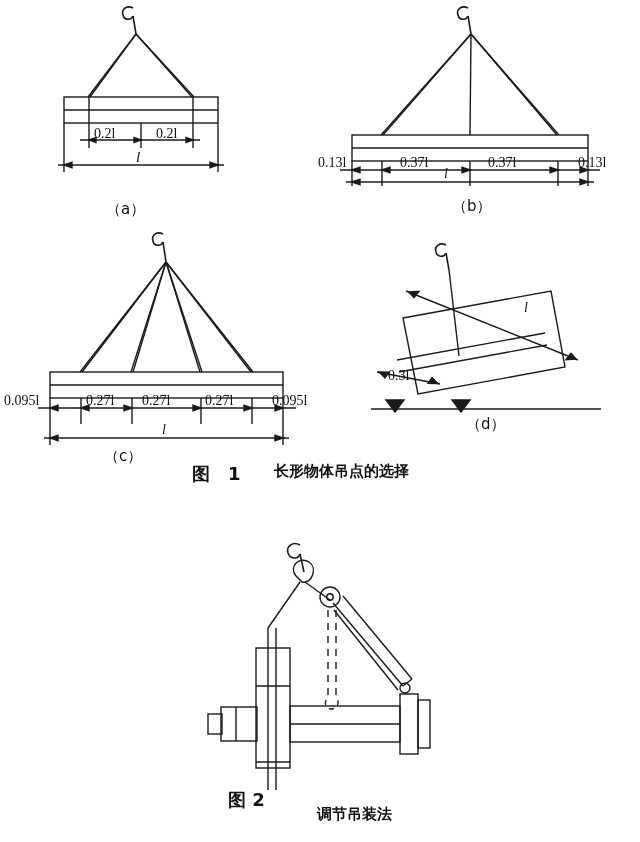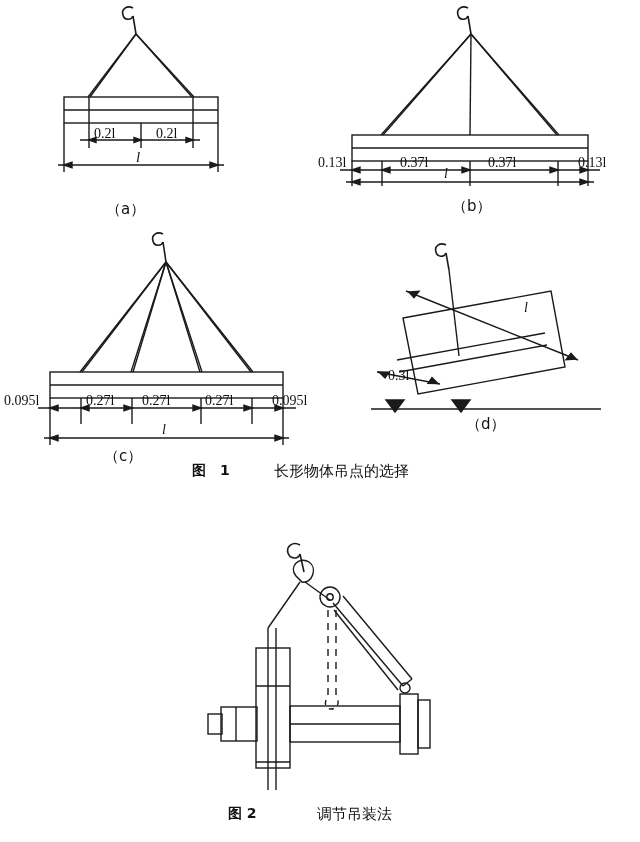--- a/index.html
+++ b/index.html
@@ -5,22 +5,22 @@
   html,body{margin:0;padding:0;background:#ffffff;}
   body{
     width:640px;height:842px;position:relative;overflow:hidden;
     font-family:"Liberation Serif", serif;
     color:#111;
   }
   .stage{position:absolute;left:0;top:0;width:640px;height:842px;}
   svg.diagram{position:absolute;left:0;top:0;width:640px;height:842px;}
   .lbl{position:absolute;white-space:nowrap;}
   .dim{font-size:14px;font-family:"Liberation Serif", serif;}
-  .cap-cn{font-family:"DejaVu Sans", sans-serif;font-weight:normal;font-size:15px;}
-  .cap-num{font-family:"DejaVu Sans", sans-serif;font-weight:bold;font-size:14px;}
+  .cap-cn{font-family:"DejaVu Sans", sans-serif;font-weight:bold;font-size:15px;}
+  .cap-num{font-family:"DejaVu Sans", sans-serif;font-weight:bold;font-size:18px;}
   .ital{font-style:italic;font-size:15px;}
 </style>
 </head>
 <body>
 
 <div class="stage">
 
   <svg class="diagram" viewBox="0 0 640 842">
     <g stroke="#1a1a1a" fill="none" stroke-width="1.4">
 
@@ -217,16 +217,16 @@
   <div class="lbl dim" style="left:162px;top:422px;font-style:italic;">l</div>
   <div class="lbl cap-cn" style="left:104px;top:447px;font-weight:normal;">（c）</div>
 
   <div class="lbl dim" style="left:524px;top:300px;font-style:italic;">l</div>
   <div class="lbl dim" style="left:388px;top:368px;">0.3l</div>
   <div class="lbl cap-cn" style="left:466px;top:415px;font-weight:normal;">（d）</div>
 
   <div class="lbl cap-num" style="left:192px;top:462px;">图　1</div>
   <div class="lbl cap-cn" style="left:274px;top:462px;">长形物体吊点的选择</div>
 
-  <div class="lbl cap-num" style="left:228px;top:805px;">图 2</div>
+  <div class="lbl cap-num" style="left:228px;top:788px;">图 2</div>
   <div class="lbl cap-cn" style="left:317px;top:805px;">调节吊装法</div>
 
 </div>
 
 </body></html>

